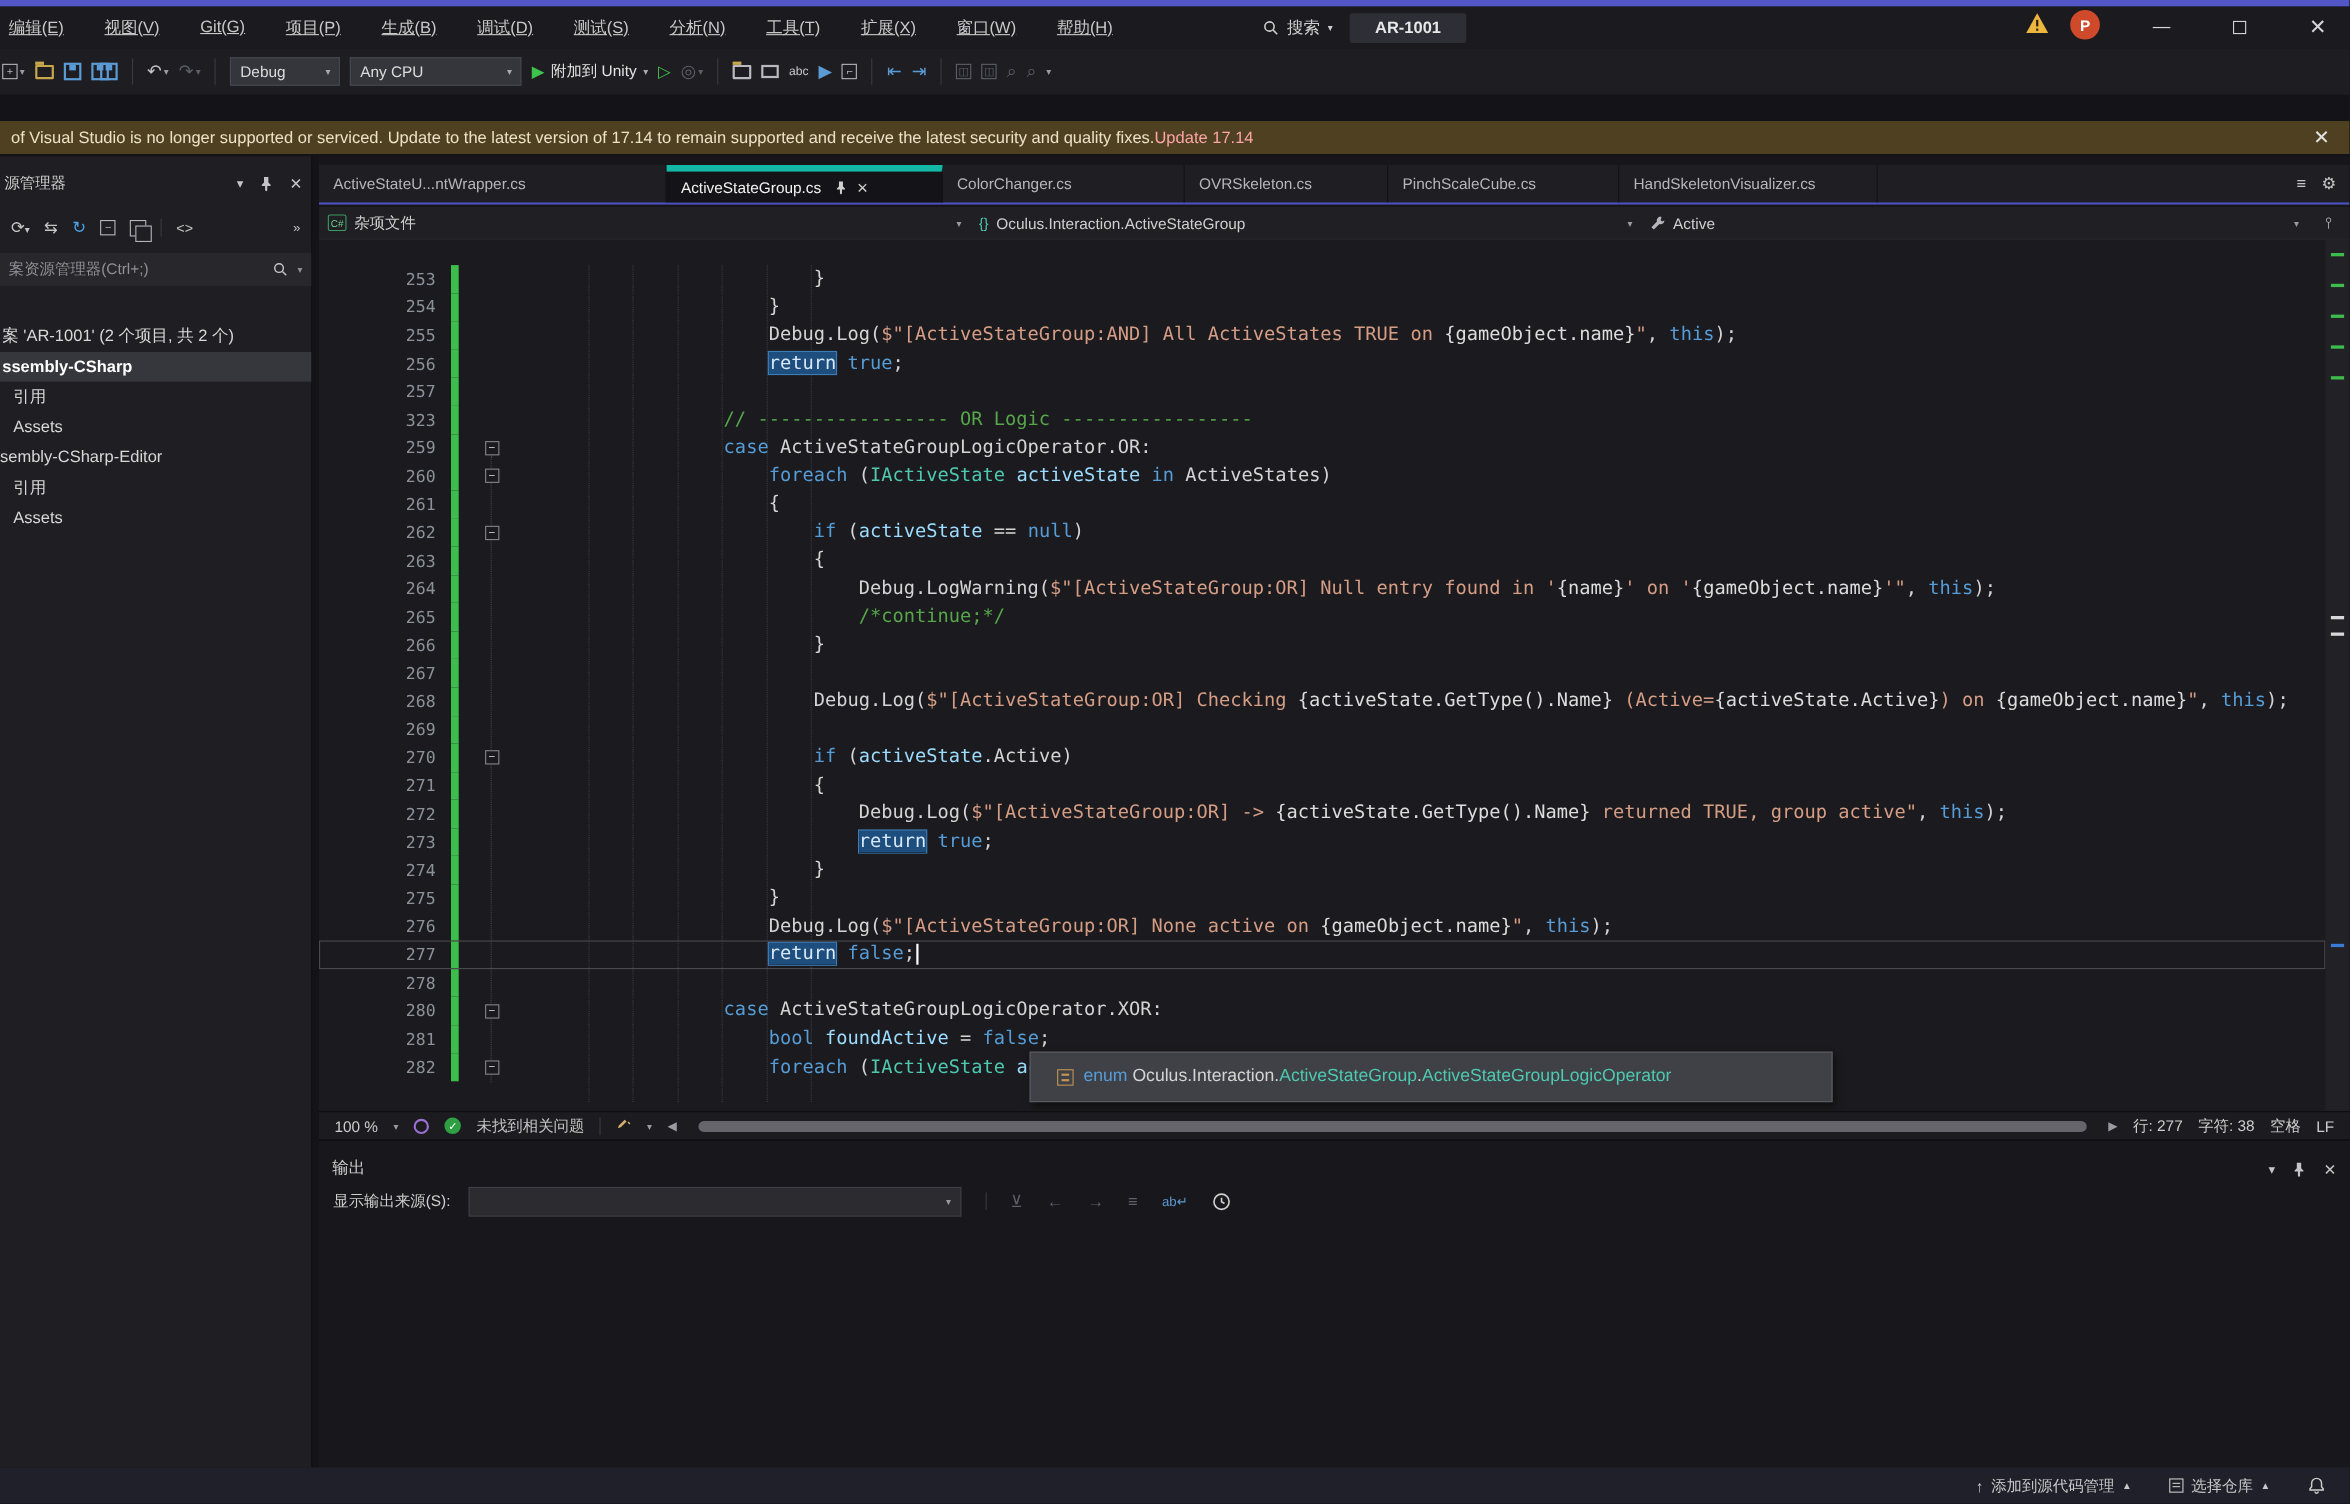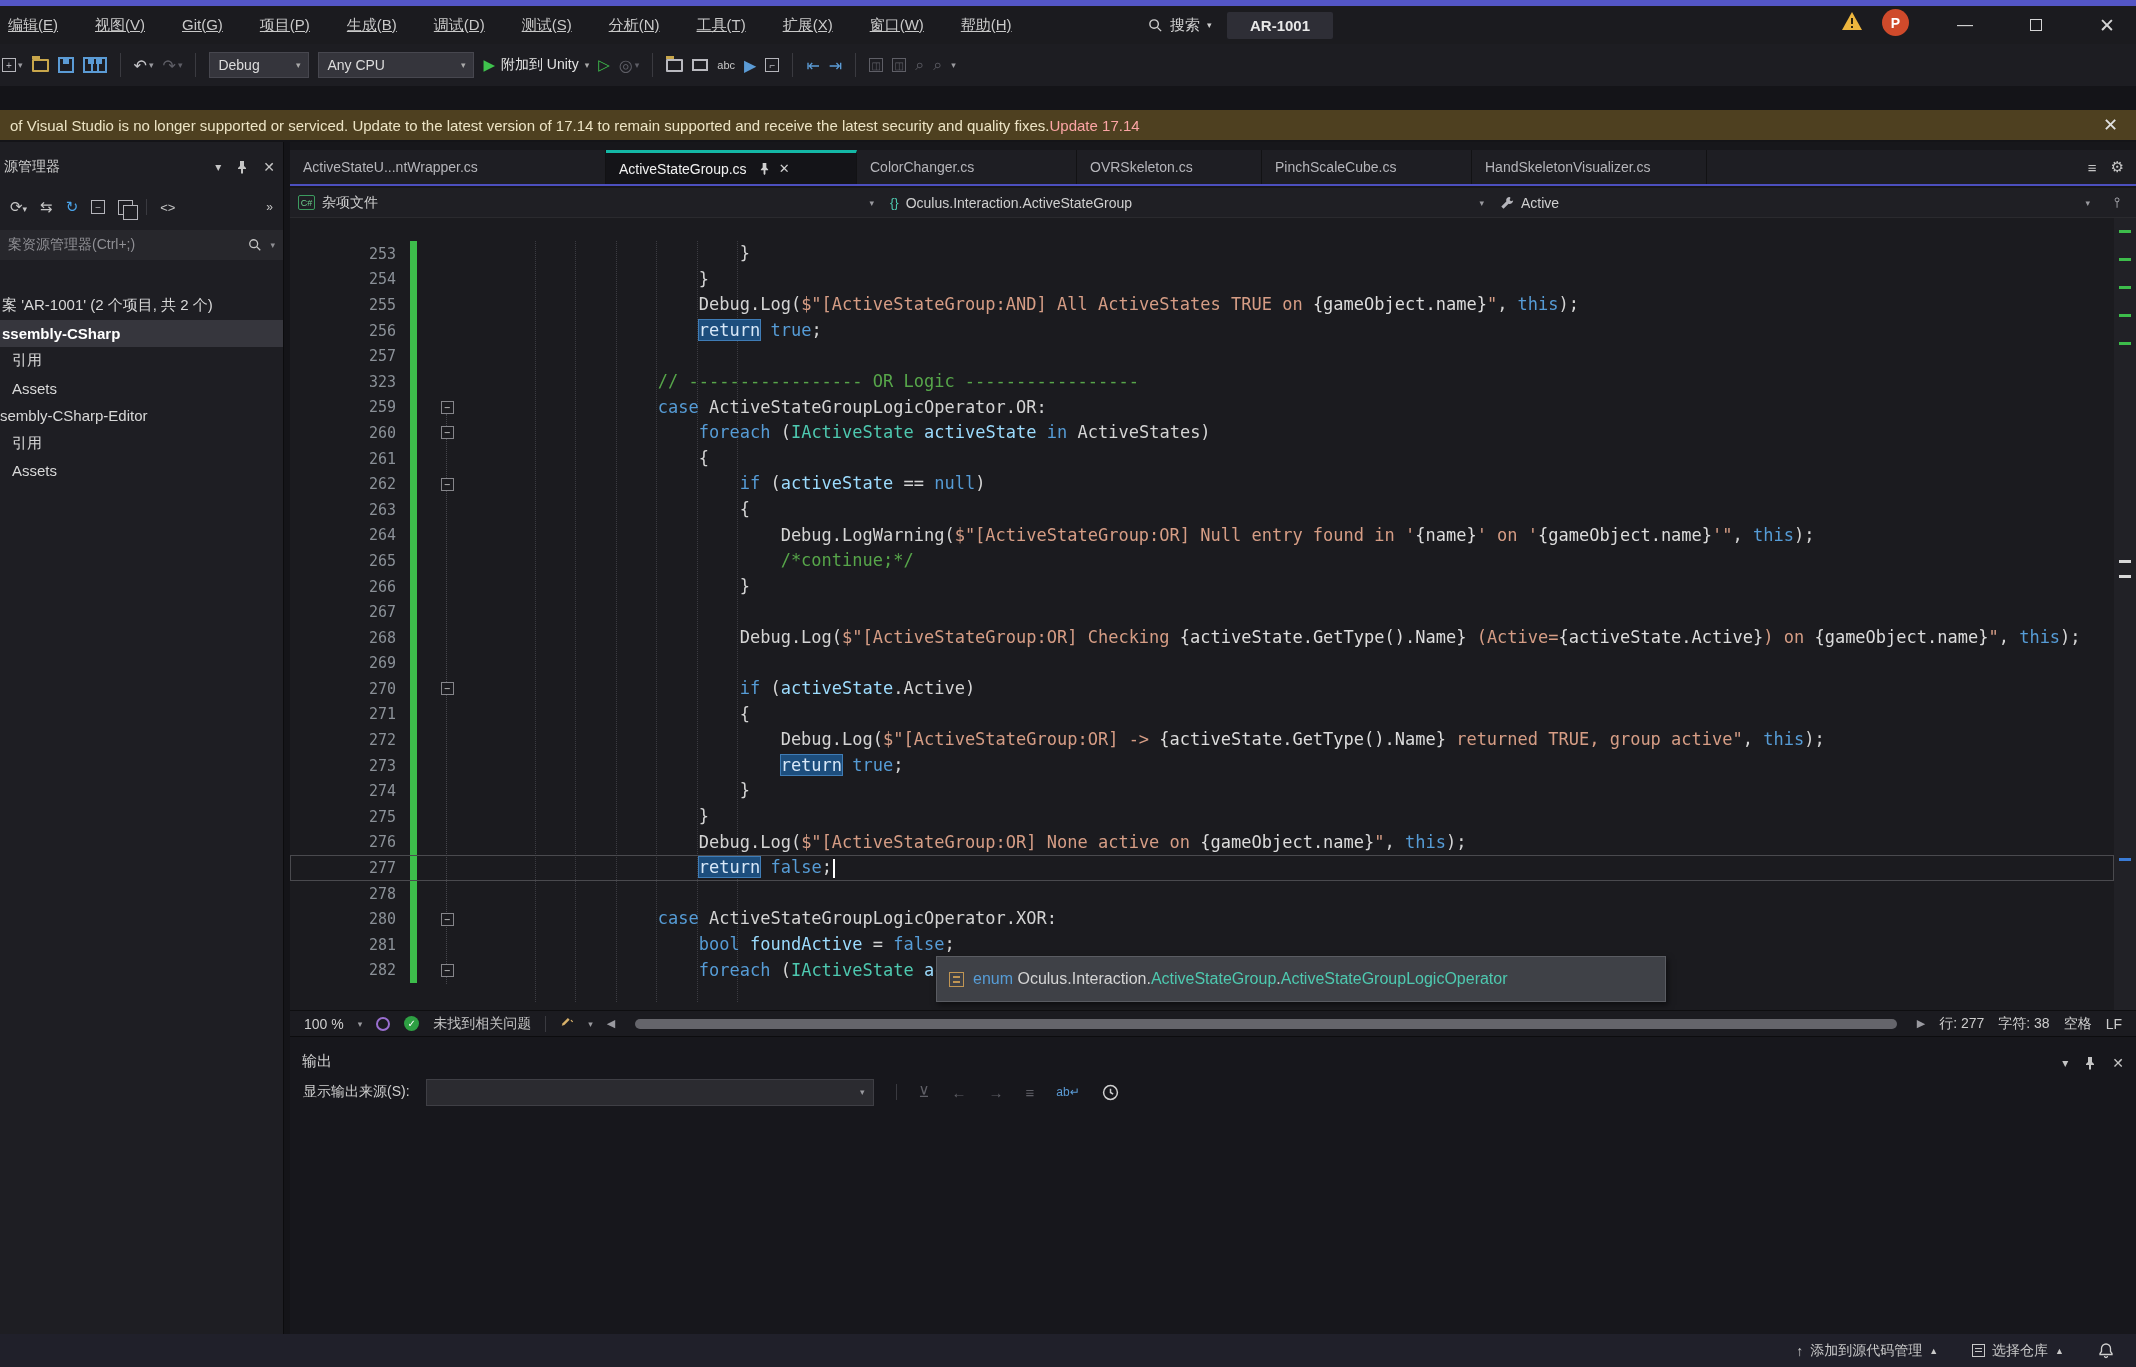--- a/index.html
+++ b/index.html
@@ -62,21 +62,21 @@
   .tree-row.selected { background:#36363d; }
   .tree-row.bold { font-weight:bold; color:#ffffff; }
 
   
   #editor { top:142px; left:290px; right:0; height:894px; background:#17171b; }
   #tabbar { position:absolute; top:8px; left:0; right:0; height:36px; background:#1e1e23; border-bottom:2px solid #4c4fbe; display:flex; }
   #tabs { display:flex; height:100%; }
   .tab { height:100%; display:flex; align-items:center; padding-left:13px; font-size:14px; color:#b5b5ba; border-right:1px solid #121214; position:relative; white-space:nowrap; }
   .tab:nth-child(1){ width:316px; } .tab:nth-child(2){ width:251px; } .tab:nth-child(3){ width:220px; }
   .tab:nth-child(4){ width:185px; } .tab:nth-child(5){ width:210px; } .tab:nth-child(6){ width:235px; }
-  .tab.active { background:#141418; color:#f2f2f2; border-top:3px solid #14b8a6; }
+  .tab.active { background:#141418; color:#f2f2f2; border-top:6px solid #14b8a6; }
   .tab .tabicons { display:flex; gap:9px; margin-left:12px; align-items:center; color:#cfcfcf; }
   #tabbar-right { margin-left:auto; display:flex; align-items:center; gap:14px; padding-right:12px; color:#c5c5c5; font-size:15px; }
 
   #breadcrumb { position:absolute; top:46px; left:0; right:0; height:30px; background:#1f1f24; border-bottom:1px solid #2a2a2e; display:flex; align-items:center; font-size:14px; color:#cfcfcf; }
   .bc-sec { display:flex; align-items:center; height:100%; padding:0 8px; }
   .bc-sec .caret { margin-left:auto; font-size:9px; color:#9a9a9f; }
   #bc-1 { width:592px; } #bc-2 { width:610px; } #bc-3 { flex:1; }
   .csharp-badge { width:17px; height:15px; border:1px solid #3c9b5f; border-radius:2px; color:#6fcf8f; font-size:9px; display:flex; align-items:center; justify-content:center; margin-right:7px; }
   .type-icon { color:#4ec9b0; font-size:13px; margin-right:7px; }
 
@@ -93,21 +93,21 @@
   .foldbox { width:13px; height:13px; border:1px solid #85858a; color:#c5c5c5; font-size:10px; line-height:11px; text-align:center; background:#1b1b1f; }
   .cl pre { margin-left:79px; font-family:inherit; font-size:17px; line-height:25.6px; white-space:pre; }
   .sp { color:#d4d4d4; } .sk { color:#569cd6; } .ss { color:#d69d85; } .si { color:#dcdcdc; }
   .sc { color:#57a64a; } .st { color:#4ec9b0; } .sv { color:#9cdcfe; }
   .sr { color:#d8e8f8; background:#1d4e7d; box-shadow:0 0 0 1px #3f7cb5; }
   .caret-bar { display:inline-block; width:2px; height:19px; background:#ffffff; vertical-align:middle; margin-left:1px; }
 
   #scrollcol { position:absolute; top:0; bottom:0; right:0; width:22px; background:#212126; }
   .mark { position:absolute; right:5px; width:12px; height:3px; }
 
-  #tooltip { position:absolute; left:646px; top:738px; width:730px; height:46px; background:#3f4147; border:1px solid #5a5c62; box-shadow:2px 3px 6px rgba(0,0,0,.5); display:flex; align-items:center; padding-left:12px; font-family:"Liberation Sans", sans-serif; font-size:16px; }
+  #tooltip { position:absolute; left:646px; top:738px; width:730px; height:46px; background:#3f4147; border:1px solid #5a5c62; box-shadow:2px 3px 6px rgba(0,0,0,.5); display:flex; align-items:center; padding-left:24px; font-family:"Liberation Sans", sans-serif; font-size:16px; }
   .enum-icon { width:15px; height:15px; border:1px solid #c09553; position:relative; margin-right:9px; flex:none; }
   .enum-icon::before { content:""; position:absolute; left:3px; top:3px; right:3px; height:2px; background:#c09553; }
   .enum-icon::after { content:""; position:absolute; left:3px; bottom:3px; right:3px; height:2px; background:#c09553; }
 
   #ed-status { position:absolute; top:868px; left:0; right:0; height:26px; background:#1b1b20; border-top:1px solid #0e0e10; display:flex; align-items:center; gap:14px; padding:0 14px; font-size:14px; color:#c5c5c5; }
   .vsep { width:1px; height:16px; background:#3a3a40; }
   .check-circle { width:15px; height:15px; border-radius:50%; background:#2ea043; color:#fff; font-size:10px; display:inline-flex; align-items:center; justify-content:center; }
   .purple-dot { width:14px; height:14px; border-radius:50%; border:2px solid #9a6fd0; display:inline-block; }
   #hscroll { flex:1; height:10px; background:#65656b; border-radius:5px; margin:0 6px; }
   .arrow-glyph { color:#9a9aa0; font-size:11px; }

